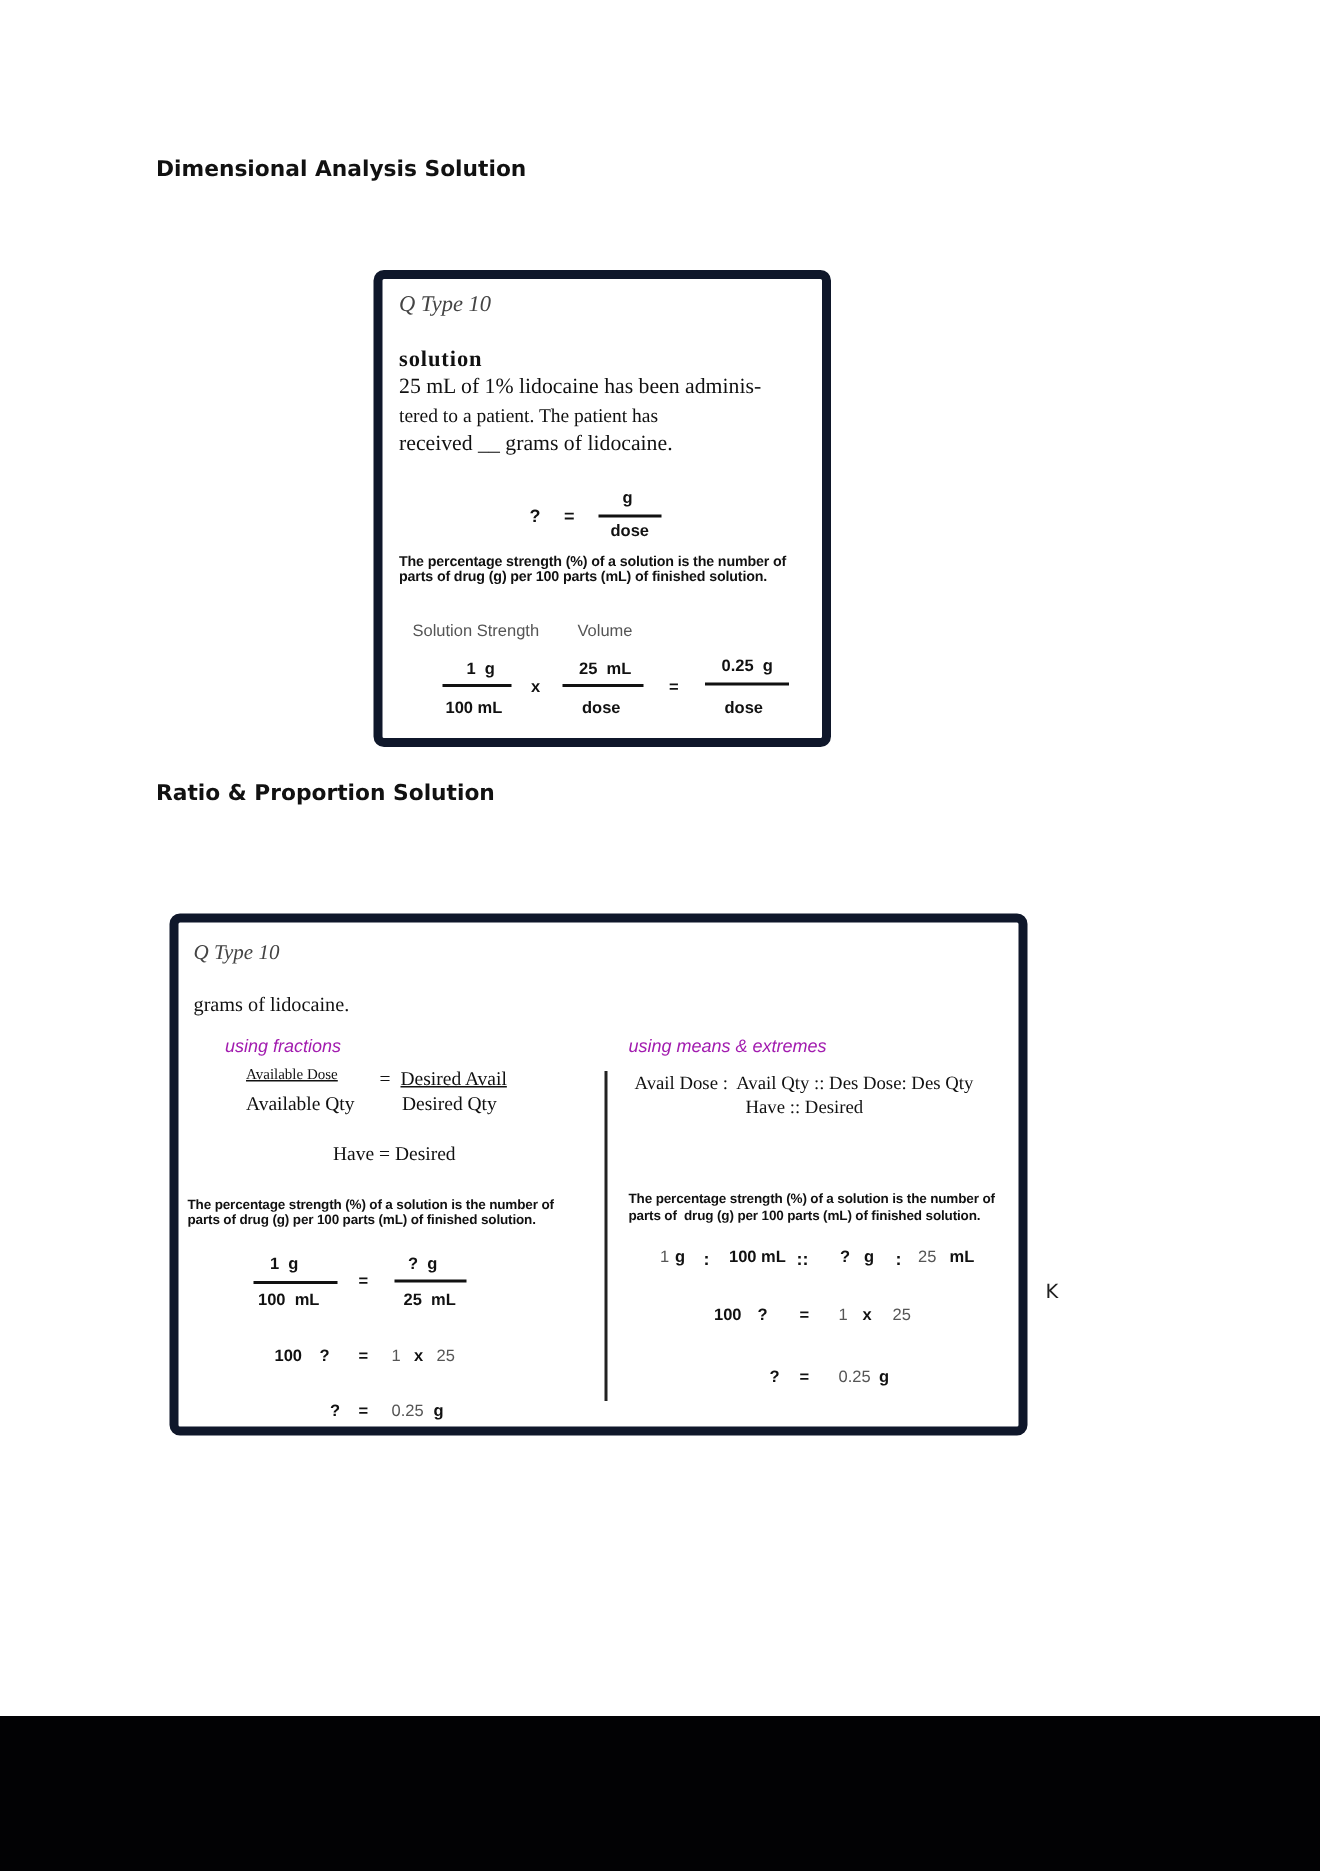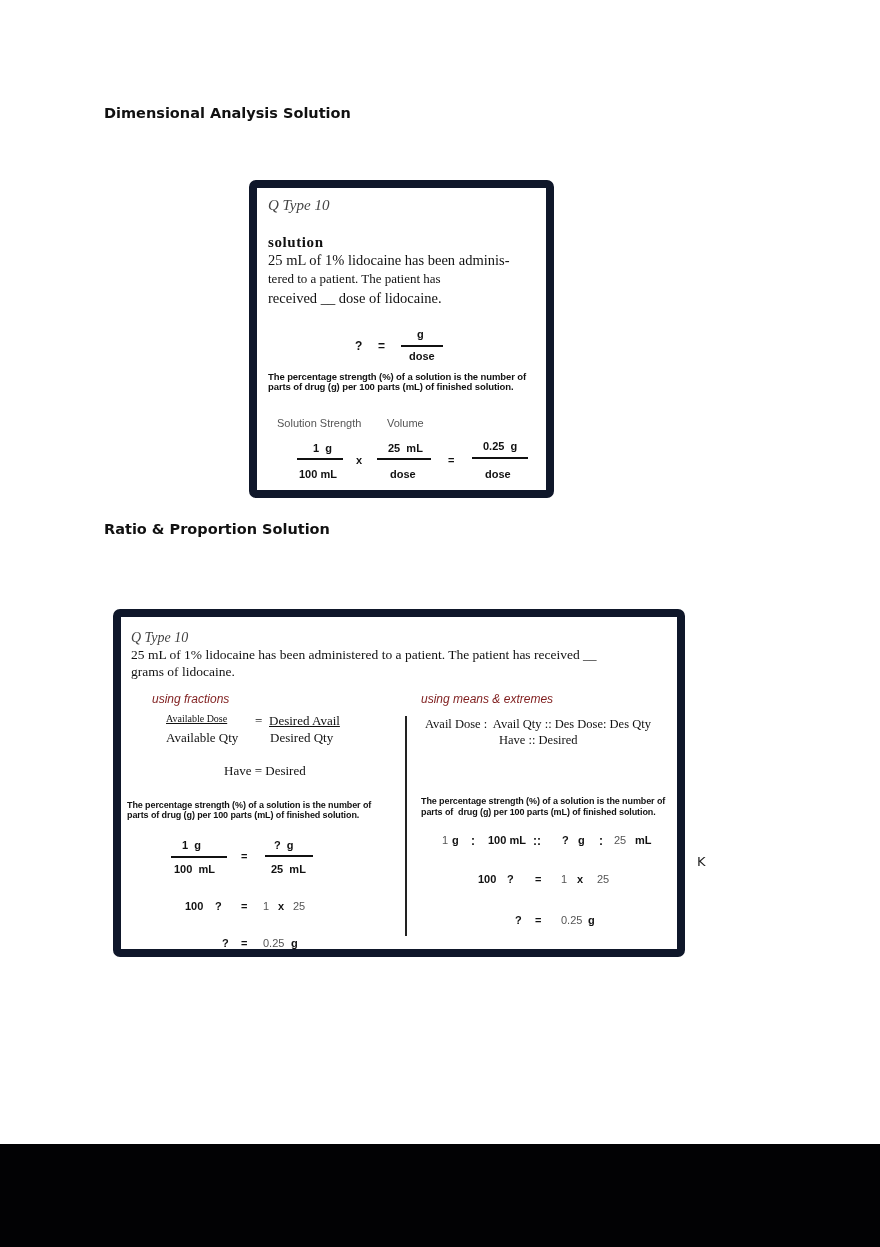--- a/index.html
+++ b/index.html
@@ -6,45 +6,45 @@
   body {
     width:880px; height:1247px; position:relative; overflow:hidden;
     background:#ffffff; color:#111;
     font-family:"Liberation Sans", sans-serif;
   }
   .heading {
     position:absolute; left:104px;
     font-family:"DejaVu Sans", sans-serif; font-weight:bold; font-size:14.5px; color:#111;
   }
   .box {
-    position:absolute; border:8px solid #0f172a; border-radius:7px; background:#fff;
+    position:absolute; border:6px solid #0f172a; border-radius:7px; background:#fff;
     box-sizing:border-box;
   }
   .serif { font-family:"Liberation Serif", serif; }
   .qtype { font-style:italic; color:#444; }
   .sans-b { font-family:"Liberation Sans", sans-serif; font-weight:bold; }
   .abs { position:absolute; white-space:nowrap; }
   .fracline { position:absolute; height:2px; background:#111; }
   .light { color:#555; font-weight:normal; }
-  .blue { color:#7f1d1d; font-style:italic; font-family:"Liberation Sans", sans-serif; font-size:12px; }
+  .blue { color:#a21caf; font-style:italic; font-family:"Liberation Sans", sans-serif; font-size:12px; }
   .defn { font-family:"Liberation Sans", sans-serif; font-weight:bold; font-size:9.5px; line-height:10px; letter-spacing:-0.1px; }
   .vline { position:absolute; width:2px; background:#222; }
   .bottom-bar { position:absolute; left:0; top:1144px; width:880px; height:103px; background:#020204; }
 </style>
 </head>
 <body>
 
 <div class="heading" style="top:105px;">Dimensional Analysis Solution</div>
 
 <div class="box" style="left:249px; top:180px; width:305px; height:318px;">
   <div class="abs serif qtype" style="left:11px; top:9px; font-size:15px;">Q Type 10</div>
   <div class="abs serif" style="left:11px; top:46px; font-size:15px; font-weight:bold; letter-spacing:0.6px;">solution</div>
   <div class="abs serif" style="left:11px; top:64px; font-size:14.5px;text-align:right;">25 mL of 1% lidocaine has been adminis-</div>
   <div class="abs serif" style="left:11px; top:83px; font-size:13px;">tered to a patient.  The patient has</div>
-  <div class="abs serif" style="left:11px; top:102px; font-size:14.5px;">received __  dose of lidocaine.</div>
+  <div class="abs serif" style="left:11px; top:102px; font-size:14.5px;">received __  grams of lidocaine.</div>
 
   <div class="abs sans-b" style="left:98px; top:151px; font-size:12px;">?</div>
   <div class="abs sans-b" style="left:121px; top:151px; font-size:12px;">=</div>
   <div class="abs sans-b" style="left:160px; top:140px; font-size:11px;">g</div>
   <div class="fracline" style="left:144px; top:157px; width:42px;"></div>
   <div class="abs sans-b" style="left:152px; top:162px; font-size:11px;">dose</div>
 
   <div class="abs defn" style="left:11px; top:184px;">The percentage strength (%) of a solution is the number of</div>
   <div class="abs defn" style="left:11px; top:194px;">parts of drug (g) per 100 parts (mL) of finished solution.</div>
 
@@ -63,21 +63,20 @@
 
   <div class="abs sans-b" style="left:226px; top:252px; font-size:11px; white-space:pre;">0.25  g</div>
   <div class="fracline" style="left:215px; top:269px; width:56px;"></div>
   <div class="abs sans-b" style="left:228px; top:280px; font-size:11px;">dose</div>
 </div>
 
 <div class="heading" style="top:521px;">Ratio &amp; Proportion Solution</div>
 
 <div class="box" style="left:113px; top:609px; width:572px; height:348px;">
   <div class="abs serif qtype" style="left:10px; top:13px; font-size:14px;">Q Type 10</div>
-  <div class="abs serif" style="left:10px; top:30px; font-size:13.5px;">25 mL of 1% lidocaine has been administered to a patient.  The patient has received __</div>
   <div class="abs serif" style="left:10px; top:47px; font-size:13.5px;text-align:center;">grams of lidocaine.</div>
 
   <div class="abs blue" style="left:31px; top:75px;">using fractions</div>
   <div class="abs serif" style="left:45px; top:96px; font-size:10px; text-decoration:underline;">Available Dose</div>
   <div class="abs serif" style="left:134px; top:96px; font-size:13px;">=</div>
   <div class="abs serif" style="left:148px; top:96px; font-size:13px; text-decoration:underline;">Desired Avail</div>
   <div class="abs serif" style="left:45px; top:113px; font-size:13px;">Available Qty</div>
   <div class="abs serif" style="left:149px; top:113px; font-size:13px;">Desired Qty</div>
   <div class="abs serif" style="left:103px; top:146px; font-size:13px;">Have = Desired</div>
   <div class="abs defn" style="left:6px; top:183px; font-size:9px;">The percentage strength (%) of a solution is the number of</div>

